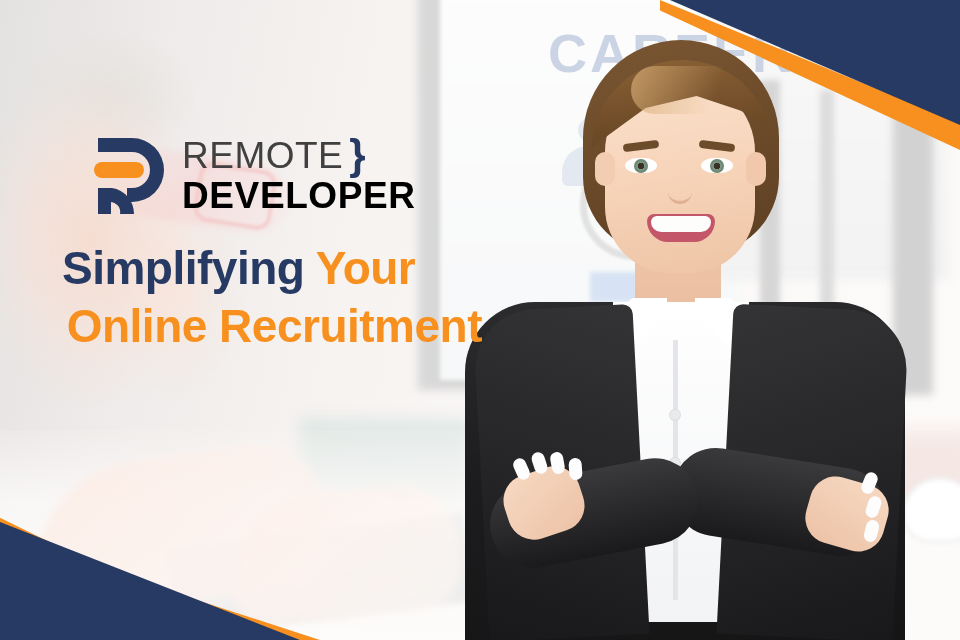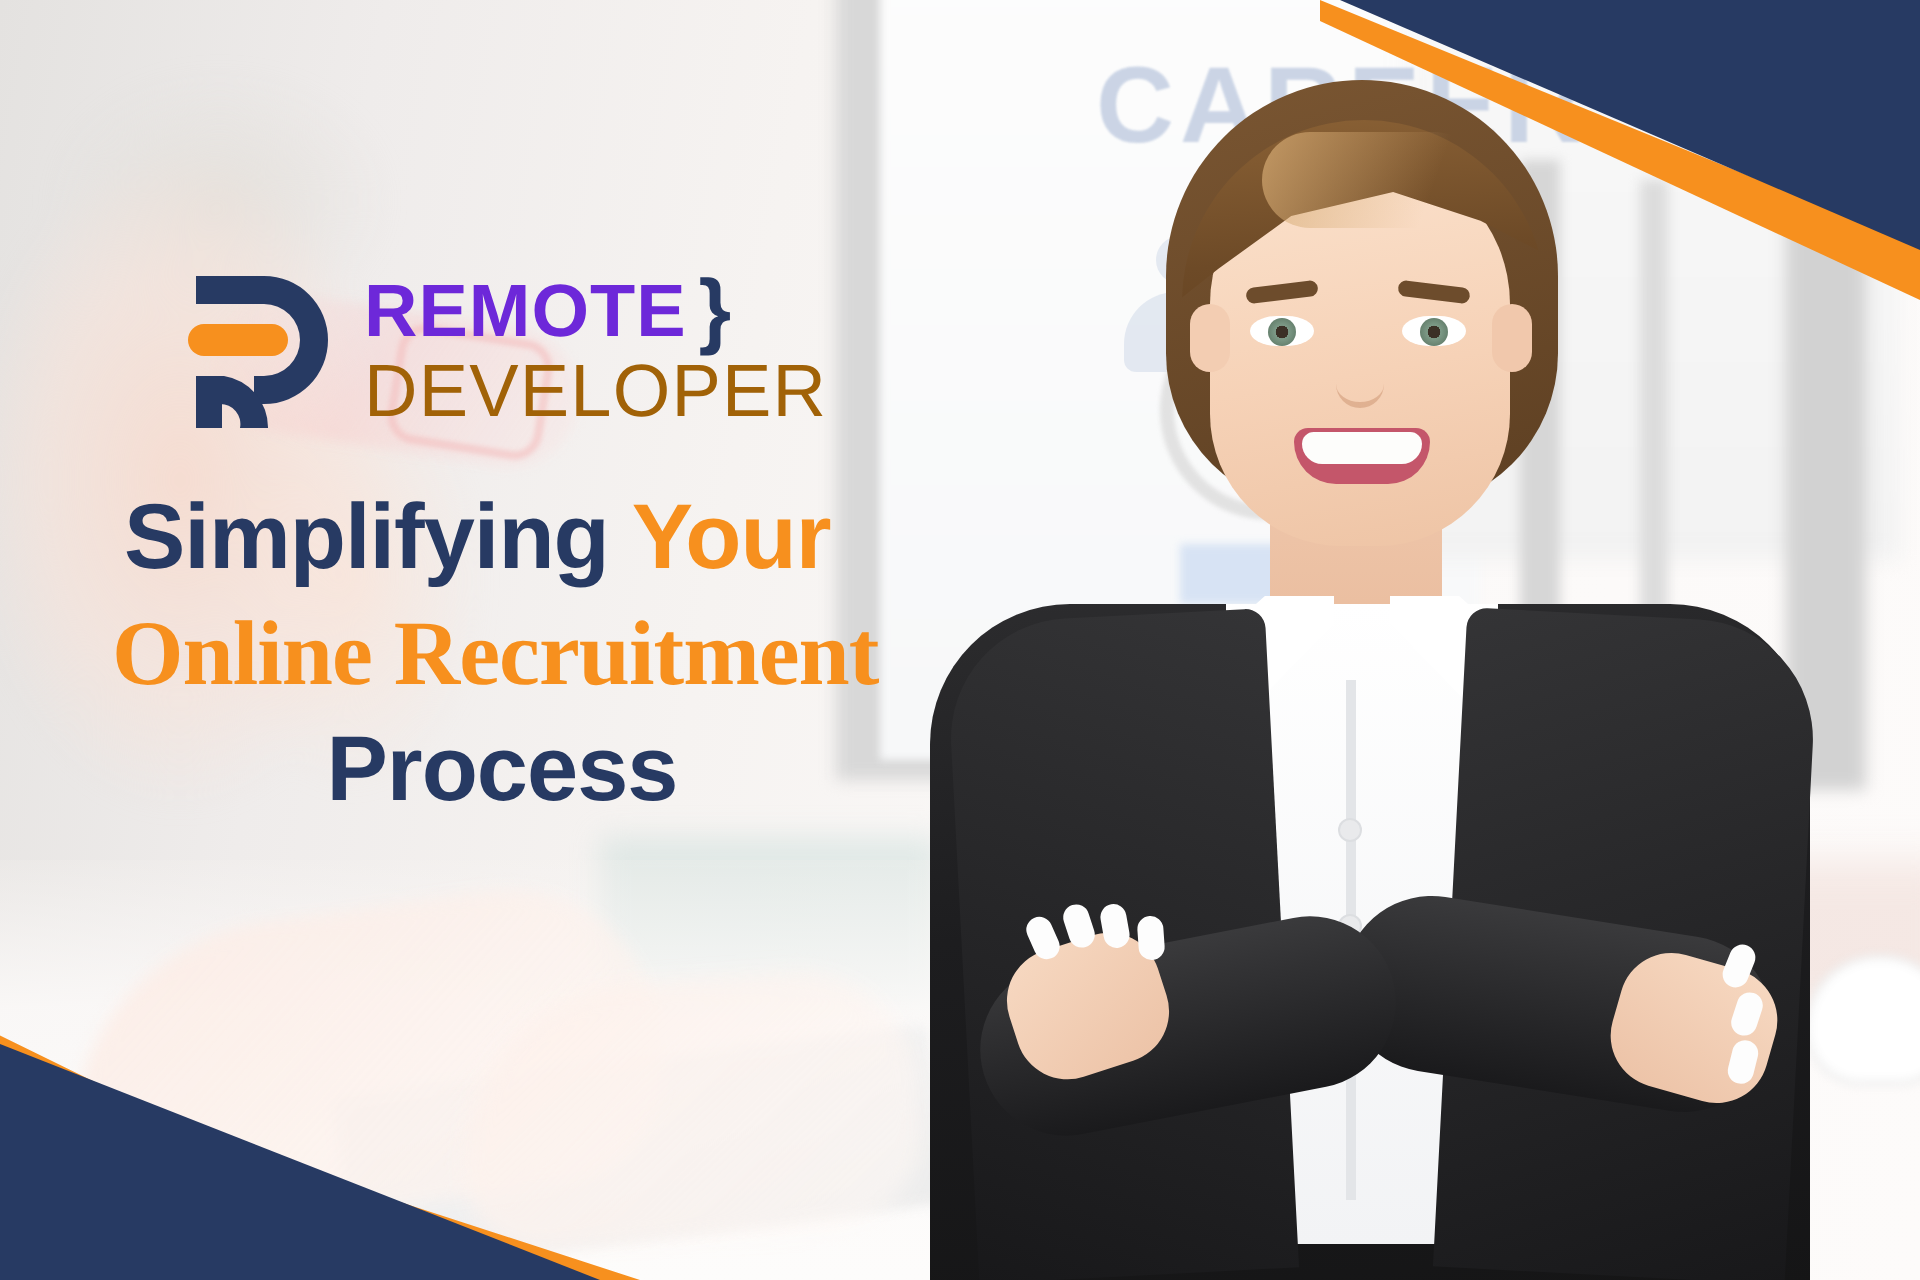--- a/index.html
+++ b/index.html
@@ -301,44 +301,44 @@
   }
   .logo-mark { position:relative; width:74px; height:80px; }
   .logo-mark svg { display:block; width:74px; height:80px; }
 
   .logo-words { position:relative; }
   .logo-line1 {
     display:flex; align-items:flex-start; gap:4px;
     line-height:1;
   }
   .logo-remote {
-    font-size:37px; font-weight:bold; letter-spacing:.5px;
-    color:#6d28d9;
+    font-size:37px; font-weight:normal; letter-spacing:.5px;
+    color:#404040;
   }
   .logo-brace {
     font-size:42px; font-weight:bold; color:#273a63;
     line-height:.88; margin-left:2px;
   }
   .logo-developer {
-    font-size:37px; font-weight:normal; letter-spacing:.6px;
-    color:#a16207; line-height:1.08; margin-top:2px;
+    font-size:37px; font-weight:bold; letter-spacing:.6px;
+    color:#000000; line-height:1.08; margin-top:2px;
   }
 
   
   #headline {
     position:absolute; left:62px; top:240px;
     width:420px;
   }
   #headline .hl-line {
     font-size:46px; font-weight:bold; line-height:1.26;
     letter-spacing:-.5px;
     white-space:nowrap;
   }
   .hl-line.l1 { text-align:left; }
-  .hl-line.l2 { text-align:left; margin-left:-6px;font-family:Liberation Serif, serif; }
+  .hl-line.l2 { text-align:right; margin-left:-6px; }
   .hl-line.l3 { text-align:center; padding-right:42px; }
   .navy { color:#273a63; }
   .orange { color:#f7901e; }
 </style>
 </head>
 <body>
 
 <div id="banner">
 
   <div class="bg-layer bg-base"></div>
@@ -442,18 +442,15 @@
     </div>
   </div>
 
   <div id="headline">
     <div class="hl-line l1">
       <span class="navy">Simplifying </span><span class="orange">Your</span>
     </div>
     <div class="hl-line l2">
       <span class="orange">Online Recruitment</span>
     </div>
-    <div class="hl-line l3">
-      <span class="navy">Process</span>
-    </div>
   </div>
 
 </div>
 
 </body></html>

